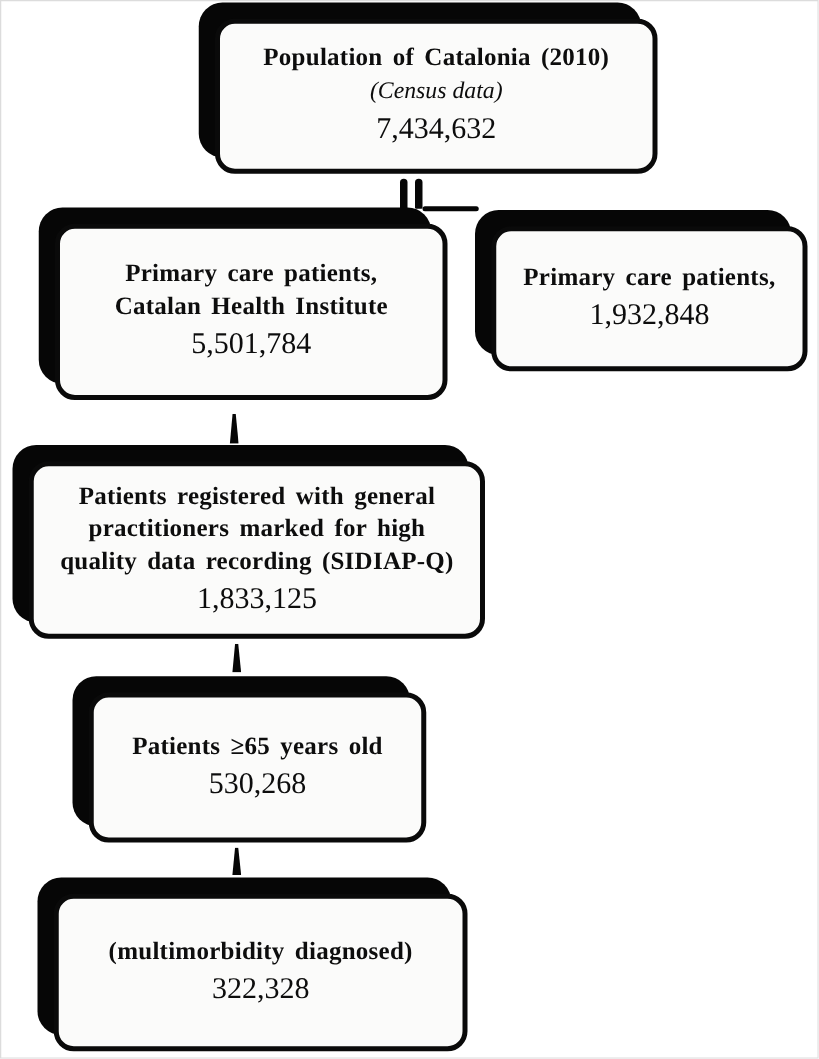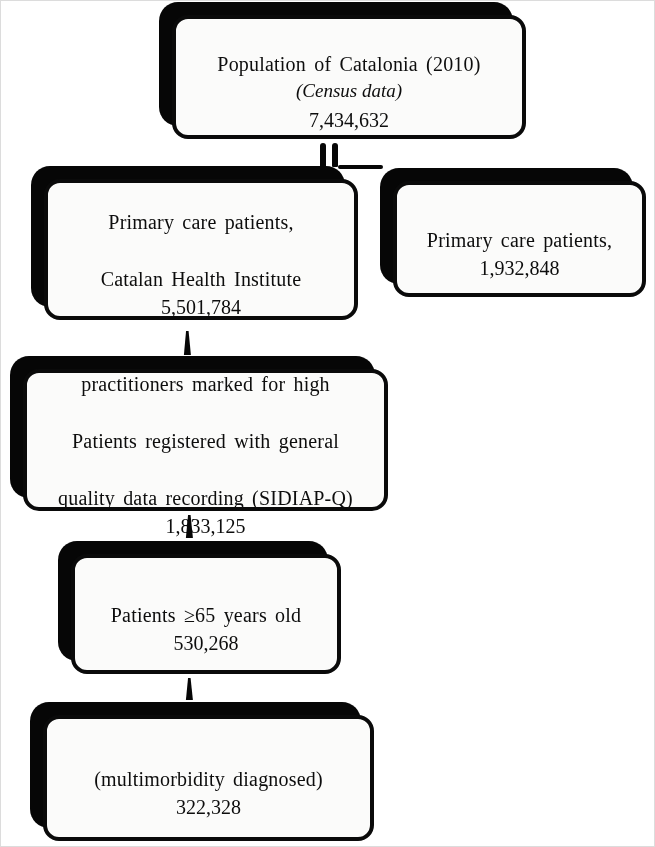--- a/index.html
+++ b/index.html
@@ -30,34 +30,33 @@
     border-radius: 16px;
     box-sizing: border-box;
     display: flex;
     flex-direction: column;
     align-items: center;
     justify-content: center;
     text-align: center;
     padding: 6px 10px;
   }
   .title {
-    font-weight: normal;
+    font-weight: bold;
     font-size: 20px;
     line-height: 1.3;
     word-spacing: 3px;
     letter-spacing: 0.2px;
-    margin-top: 31px;
   }
   .subtitle {
     font-style: italic;
     font-size: 19px;
     line-height: 1.45;
   }
   .value {
-    font-size: 20px;
+    font-size: 24px;
     line-height: 1.4;
     margin-top: 1px;
   }
   .tick {
     position: absolute;
     background: #060606;
     border-radius: 3px 3px 1px 1px;
   }
   .hline { position: absolute; background: #060606; border-radius: 2px; }
   .arrow {
@@ -100,22 +99,22 @@
       <div class="title">Primary care patients,</div>
       <div class="value">1,932,848</div>
     </div>
   </div>
 
   <div class="arrow" style="left:182px; top:330px; width:9px; height:24px;"></div>
 
   <div class="node" style="left:22px; top:368px; width:365px; height:142px;">
     <div class="shadow"></div>
     <div class="card">
+      <div class="title">Patients registered with general</div>
       <div class="title">practitioners marked for high</div>
-      <div class="title">Patients registered with general</div>
       <div class="title">quality data recording (SIDIAP-Q)</div>
       <div class="value">1,833,125</div>
     </div>
   </div>
 
   <div class="arrow" style="left:184px; top:514px; width:9px; height:23px;"></div>
 
   <div class="node" style="left:70px; top:553px; width:270px; height:120px;">
     <div class="shadow"></div>
     <div class="card">

